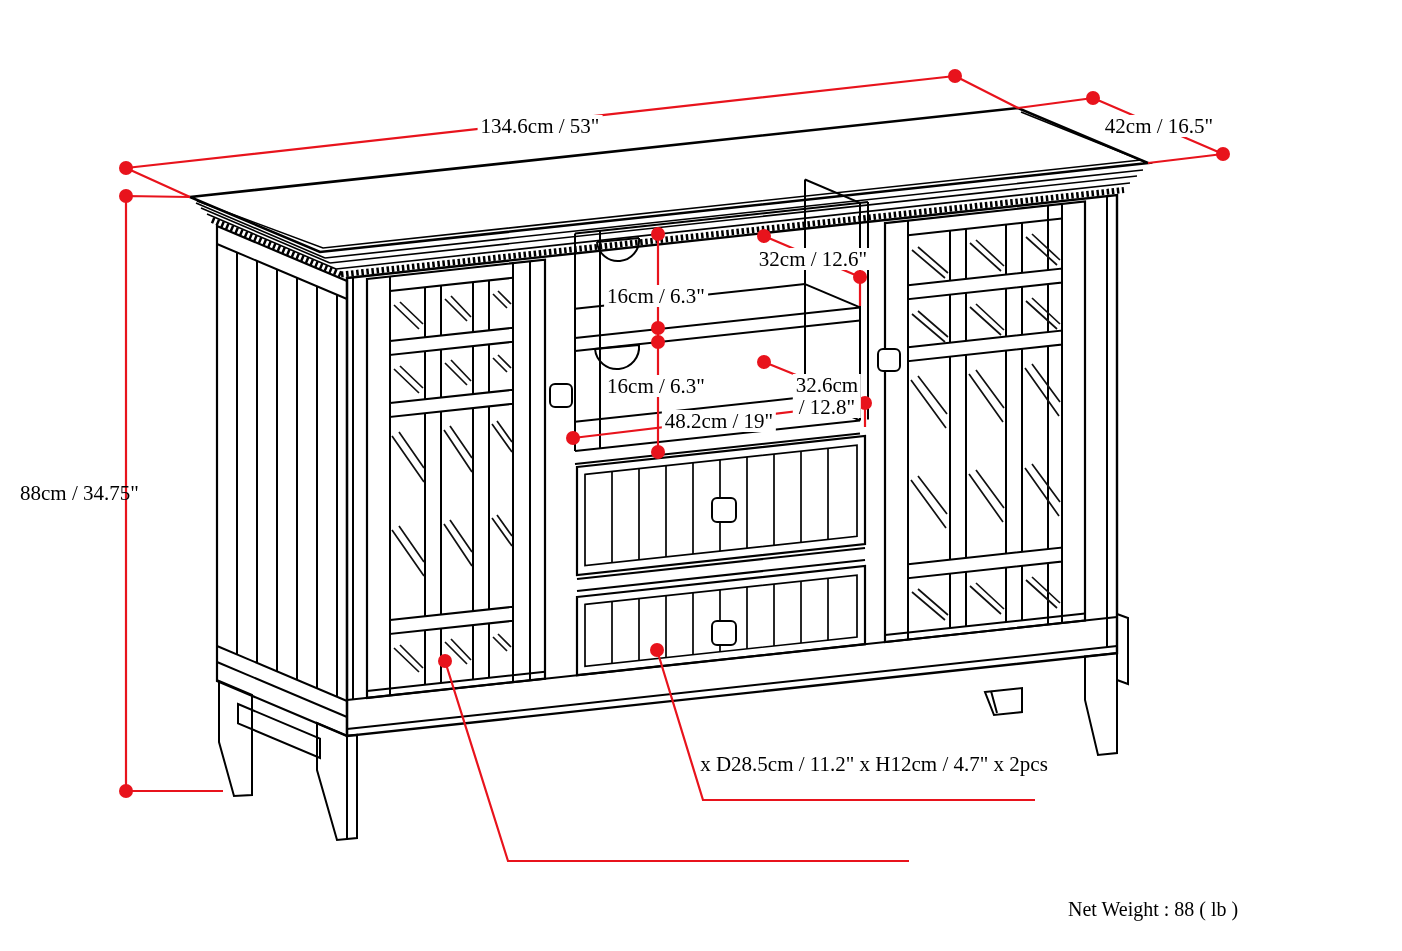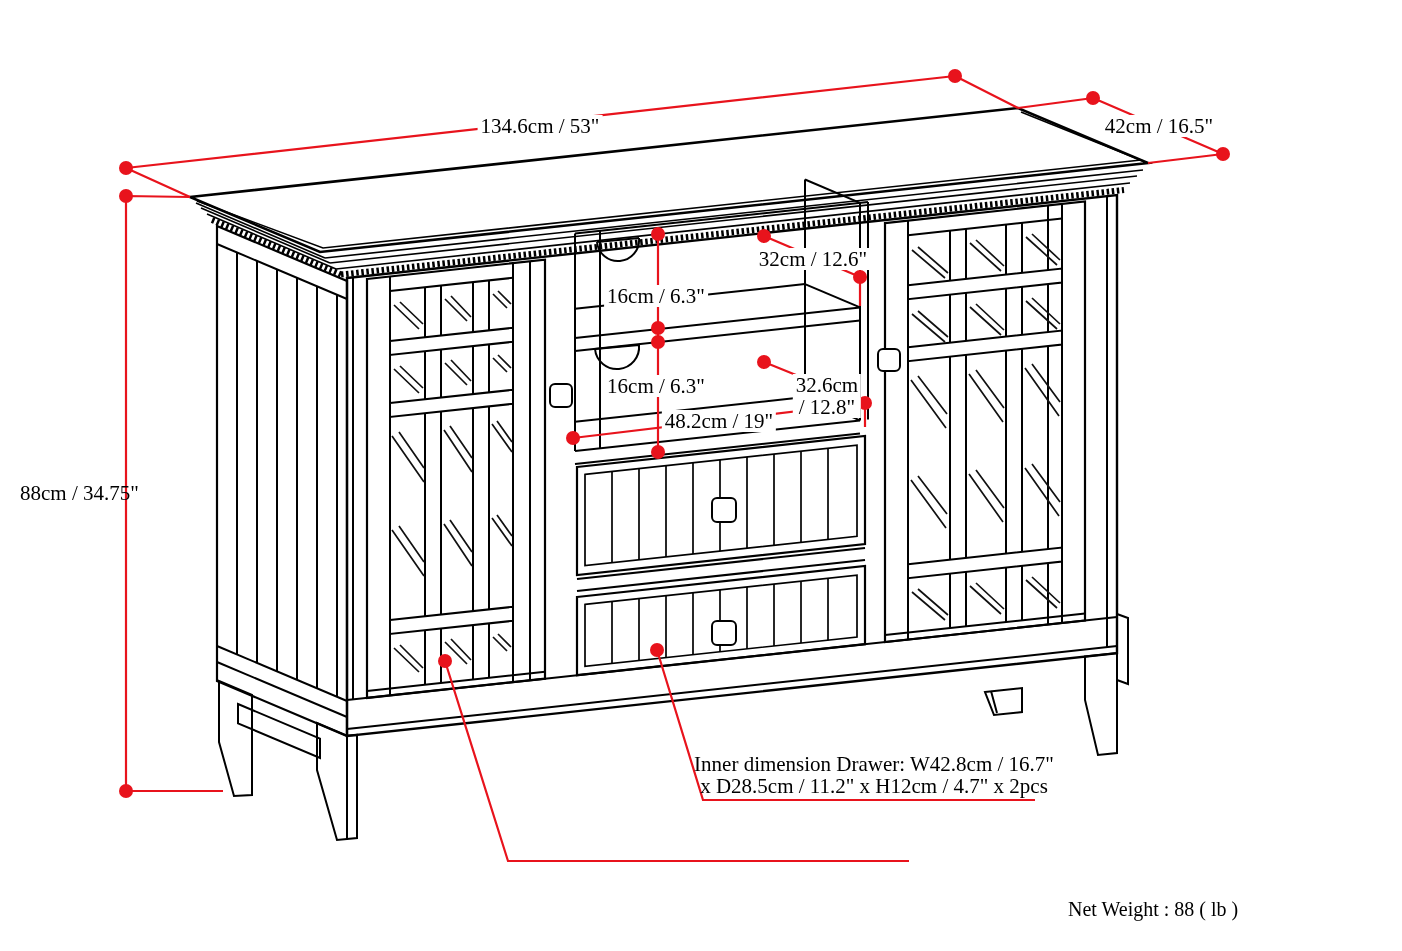--- a/index.html
+++ b/index.html
@@ -214,17 +214,16 @@
   <div class="lbl" style="left:20px;top:482px;width:111px;text-align:right;">88cm / 34.75"</div>
   <div class="lbl ctr bgw" style="left:656px;top:296px;">16cm / 6.3"</div>
   <div class="lbl ctr bgw" style="left:656px;top:386px;">16cm / 6.3"</div>
   <div class="lbl ctr bgw" style="left:813px;top:259px;">32cm / 12.6"</div>
   <div class="lbl ctr bgw" style="left:815px;top:396px;margin-left:12px;">
       <div>32.6cm</div>
       <div>/ 12.8"</div>
     </div>
   <div class="lbl ctr bgw" style="left:719px;top:421px;">48.2cm / 19"</div>
   <div class="lbl" style="left:874px;top:753px;transform:translateX(-50%);text-align:center;">
-      <div>Inner dimension Drawer: W42.8cm / 16.7"</div>
       <div>x D28.5cm / 11.2" x H12cm / 4.7" x 2pcs</div>
     </div>
   <div class="lbl" style="left:1068px;top:898px;font-size:20px;">Net Weight : 88 ( lb )</div>
 </div>
 
 </body></html>

